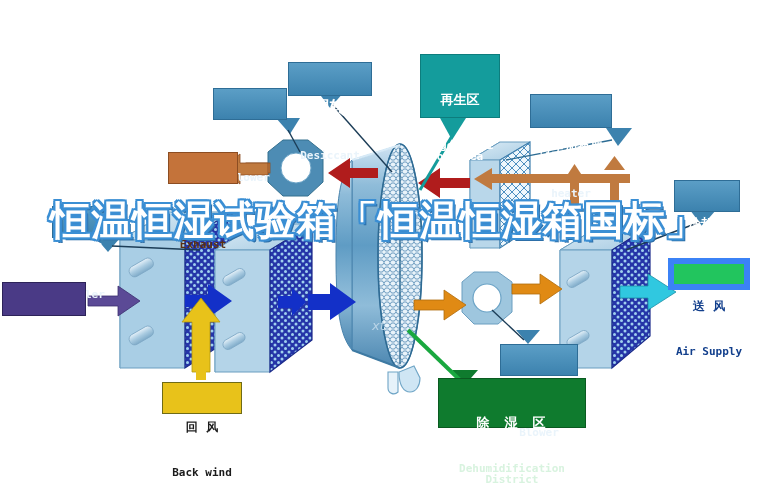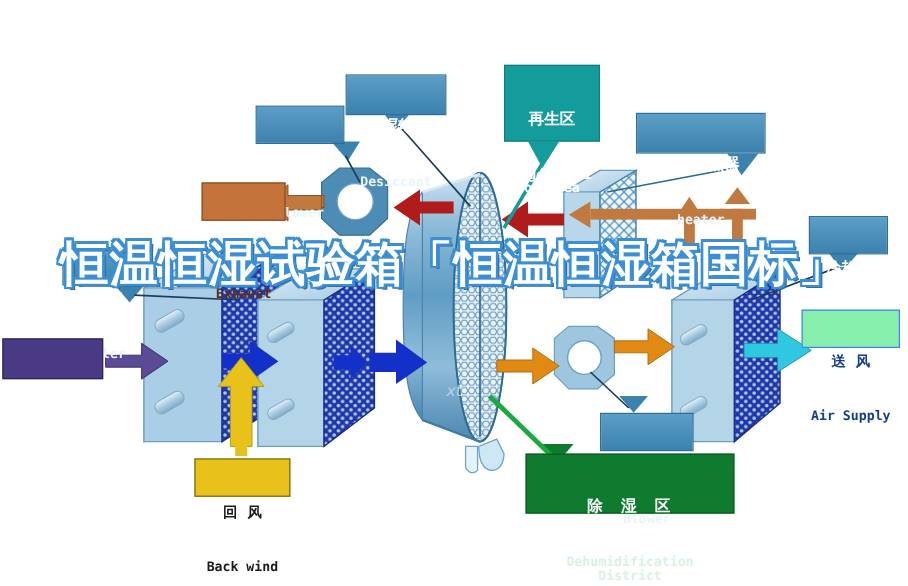--- a/index.html
+++ b/index.html
@@ -85,22 +85,22 @@
   
   .lbl.yellow{
     background:#e8c21a;
     border:1px solid #6f6b16;
   }
   .lbl.yellow .cn{color:#1b1b1b;}
   .lbl.yellow .en{color:#1b1b1b;}
 
   
   .lbl.cyan{
-    background:#86efac;
-    border:1px solid #3b82f6;
+    background:#22c55e;
+    border:6px solid #3b82f6;
   }
   .lbl.cyan .cn{color:#123f8c;}
   .lbl.cyan .en{color:#123f8c;}
 
   
   #watermark{
     position:absolute;
     left:0;top:198px;width:757px;
     z-index:60;
     text-align:center;
@@ -314,31 +314,31 @@
       <rect x="196" y="350" width="10" height="30" fill="#e8c21a" stroke="none"></rect>
     </g>
   </svg>
 
   <div class="lbl blue" style="left:213px;top:88px;width:74px;height:32px;padding-top:2px;">
     <span class="cn" style="font-size:13px;">再生风机</span>
     <span class="en" style="font-size:11px;">Blower</span>
   </div>
 
   <div class="lbl blue" style="left:288px;top:62px;width:84px;height:34px;padding-top:2px;">
-    <span class="cn" style="font-size:13px;font-style:italic;">除湿转轮</span>
+    <span class="cn" style="font-size:17px;">除湿转轮</span>
     <span class="en" style="font-size:11px;">Desiccant</span>
   </div>
 
   <div class="lbl teal" style="left:420px;top:54px;width:80px;height:64px;padding-top:4px;">
     <span class="cn" style="font-size:13px;">再生区</span>
     <span class="en" style="font-size:11px;">Regenerati
 on Area</span>
   </div>
 
-  <div class="lbl blue" style="left:530px;top:94px;width:108px;height:34px;padding-top:2px;">
+  <div class="lbl blue" style="left:530px;top:94px;width:82px;height:34px;padding-top:12px;">
     <span class="cn" style="font-size:13px;">再生加热器</span>
     <span class="en" style="font-size:11px;">heater</span>
   </div>
 
 
   <div class="lbl brown" style="left:168px;top:152px;width:70px;height:32px;padding-top:6px;">
     <span class="cn" style="font-size:12px;">再生风出</span>
     <span class="en" style="font-size:11px;">Exhaust</span>
   </div>
 
@@ -360,21 +360,21 @@
   <div class="lbl yellow" style="left:162px;top:382px;width:80px;height:32px;padding-top:4px;">
     <span class="cn" style="font-size:12px;">回  风</span>
     <span class="en" style="font-size:11px;">Back wind</span>
   </div>
 
   <div class="lbl blue" style="left:500px;top:344px;width:78px;height:32px;padding-top:2px;">
     <span class="cn" style="font-size:12px;">除湿风机</span>
     <span class="en" style="font-size:11px;">Blower</span>
   </div>
 
-  <div class="lbl green" style="left:438px;top:378px;width:174px;height:50px;padding-top:3px;">
+  <div class="lbl green" style="left:438px;top:378px;width:148px;height:50px;padding-top:3px;">
     <span class="cn" style="font-size:13px;letter-spacing:2px;">除  湿  区</span>
     <span class="en" style="font-size:11px;">Dehumidification
 District</span>
   </div>
 
   <div class="lbl cyan" style="left:668px;top:258px;width:82px;height:32px;padding-top:2px;">
     <span class="cn" style="font-size:12px;">送  风</span>
     <span class="en" style="font-size:11px;">Air Supply</span>
   </div>
 

